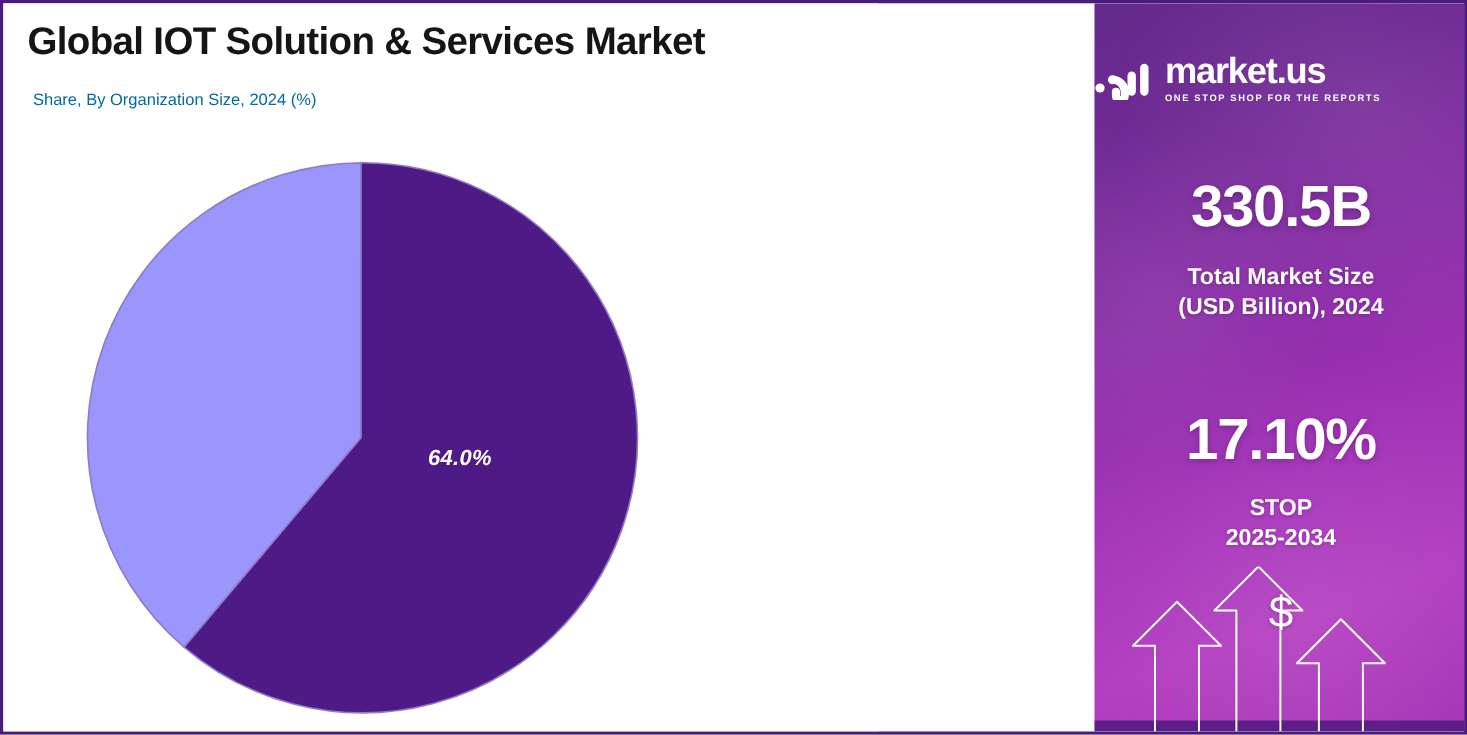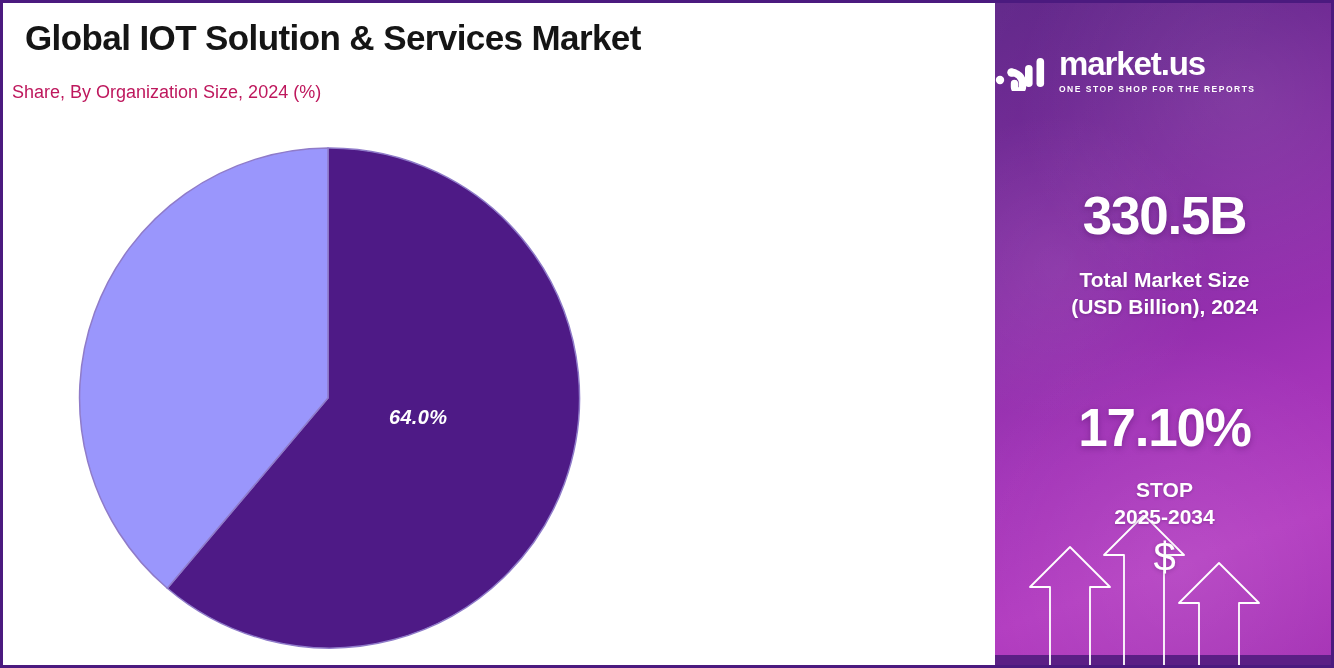--- a/index.html
+++ b/index.html
@@ -28,24 +28,24 @@
     position: absolute;
     left: 22px; top: 15px;
     font-size: 35px;
     font-weight: 700;
     letter-spacing: -0.6px;
     color: #151515;
     white-space: nowrap;
   }
   .chart-subtitle {
     position: absolute;
-    left: 9px; top: 79px;
-    font-size: 18px;
+    left: 27px; top: 79px;
+    font-size: 15px;
     font-weight: 400;
-    color: #be185d;
+    color: #0369a1;
     white-space: nowrap;
   }
 
   .pie-wrap {
     position: absolute;
     left: 72px; top: 142px;
     width: 506px; height: 506px;
   }
   .pie-svg { display: block; width: 506px; height: 506px; }
 
@@ -150,21 +150,20 @@
   }
 
   .stat-block { position: absolute; width: 339px; text-align: center; z-index: 3; }
   .stat-value-big {
     font-size: 53px;
     font-weight: 700;
     color: #ffffff;
     letter-spacing: -1.2px;
     text-shadow: 0 2px 6px rgba(60,10,80,0.35);
     line-height: 1;
-    margin-top: 28px;
   }
   .stat-caption {
     font-size: 21px;
     font-weight: 700;
     color: #ffffff;
     line-height: 27px;
     text-shadow: 0 1px 3px rgba(60,10,80,0.3);
   }
   #market-size-block { top: 158px; }
   #market-size-block .stat-caption { margin-top: 24px; }

